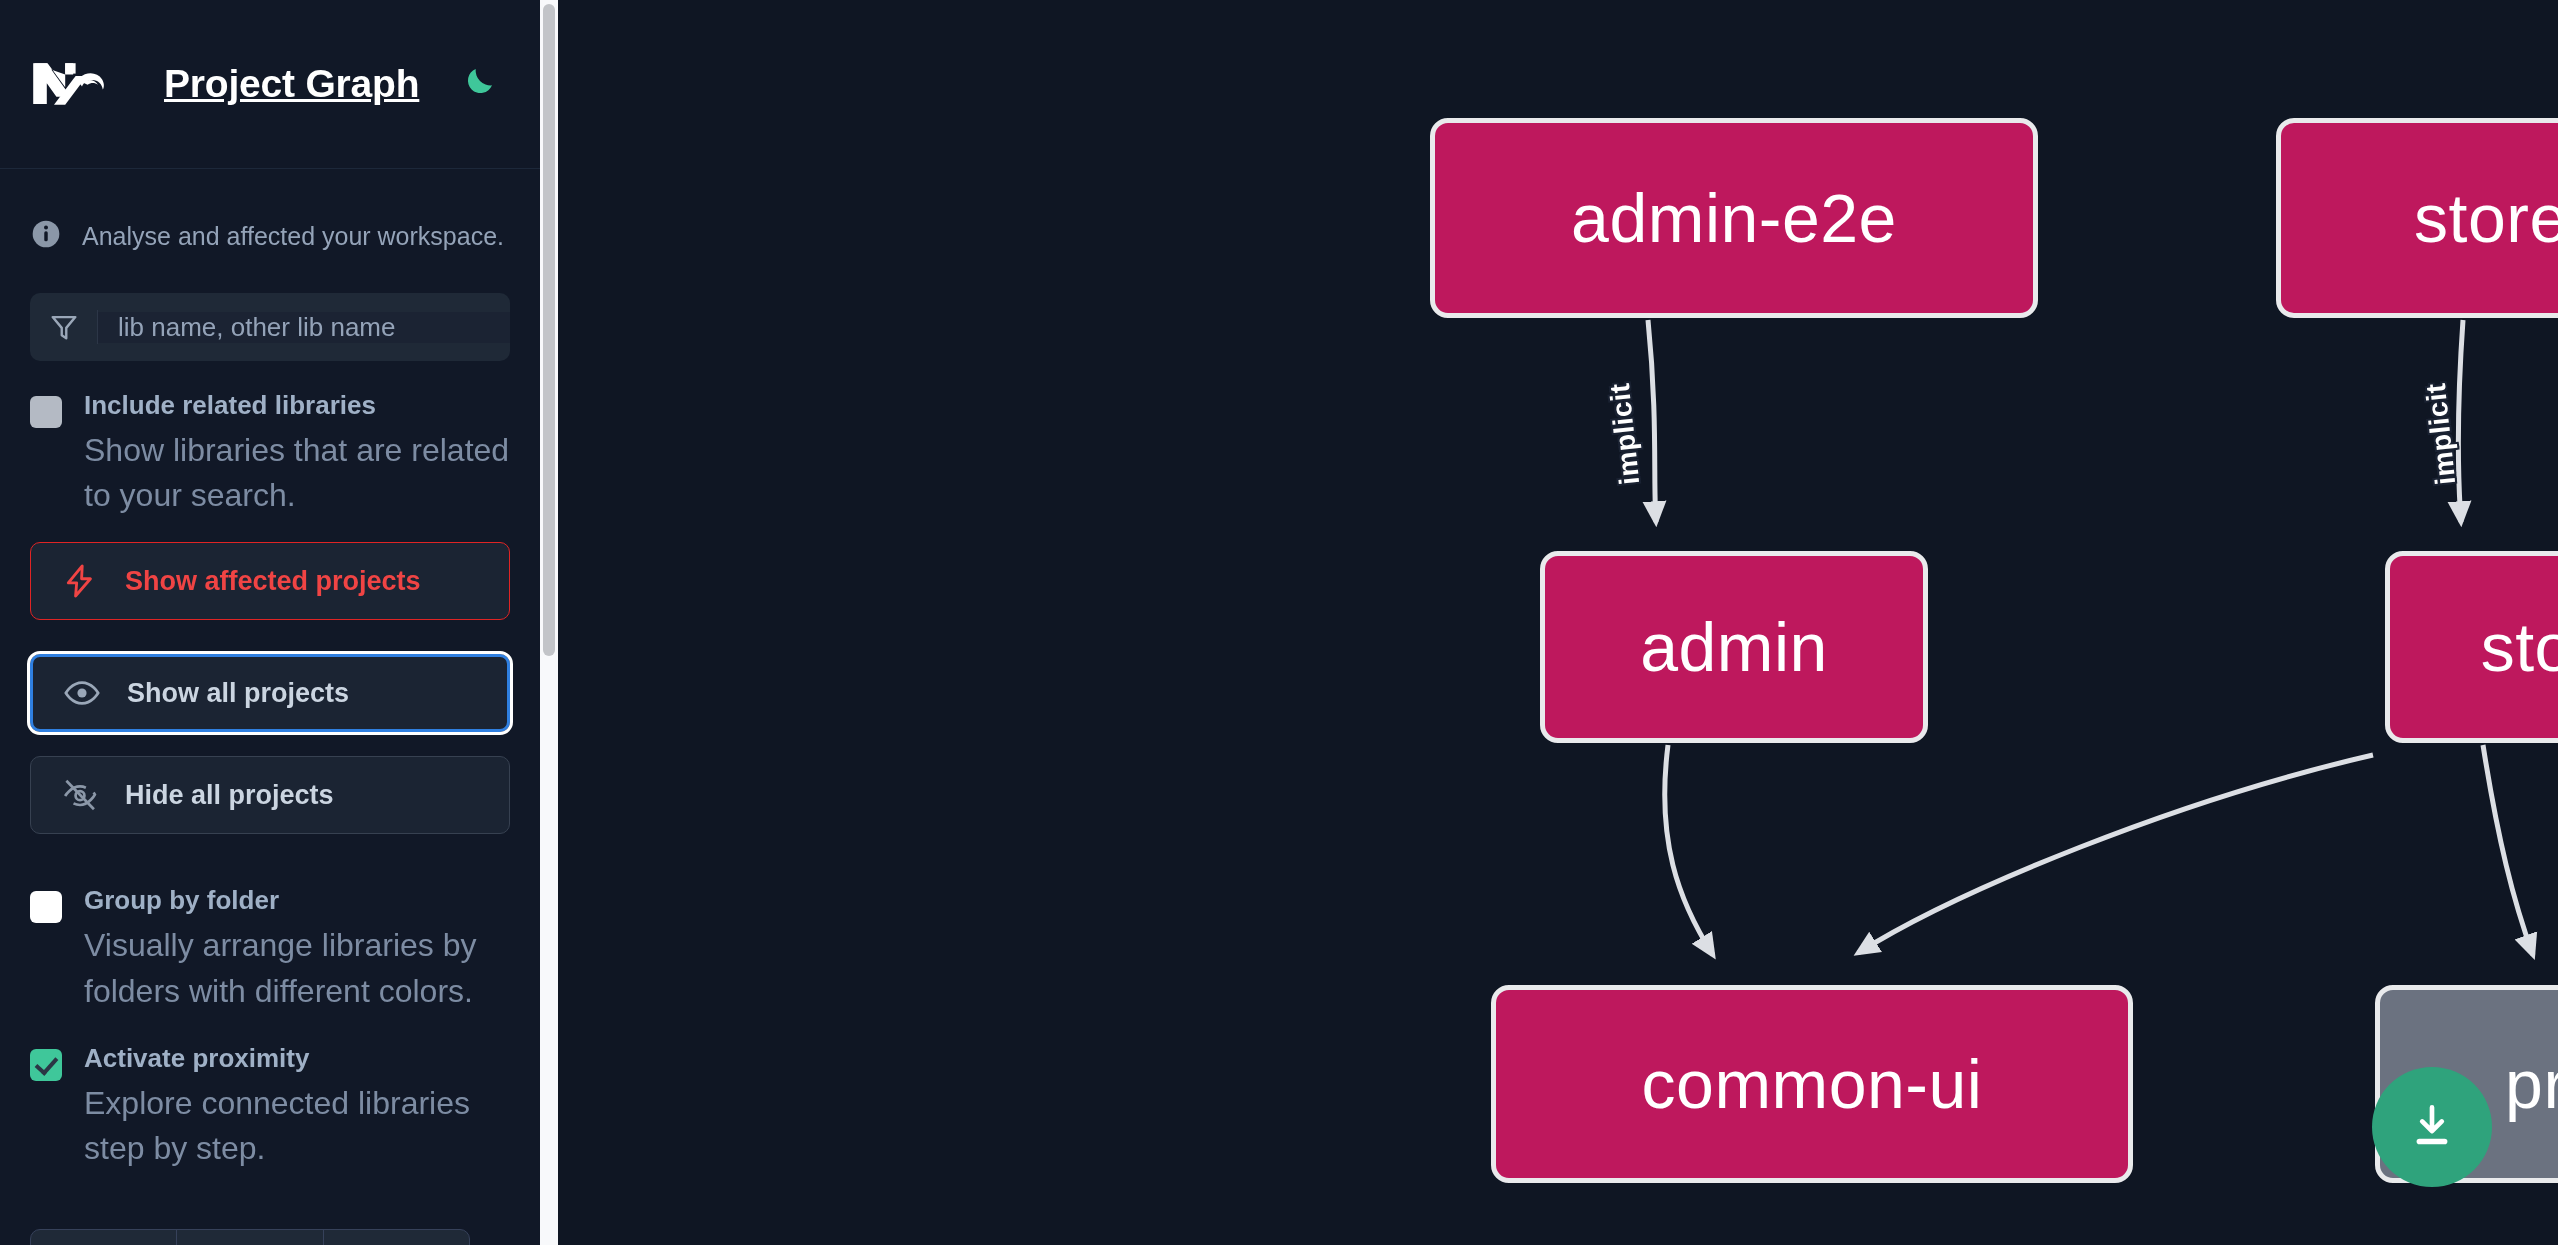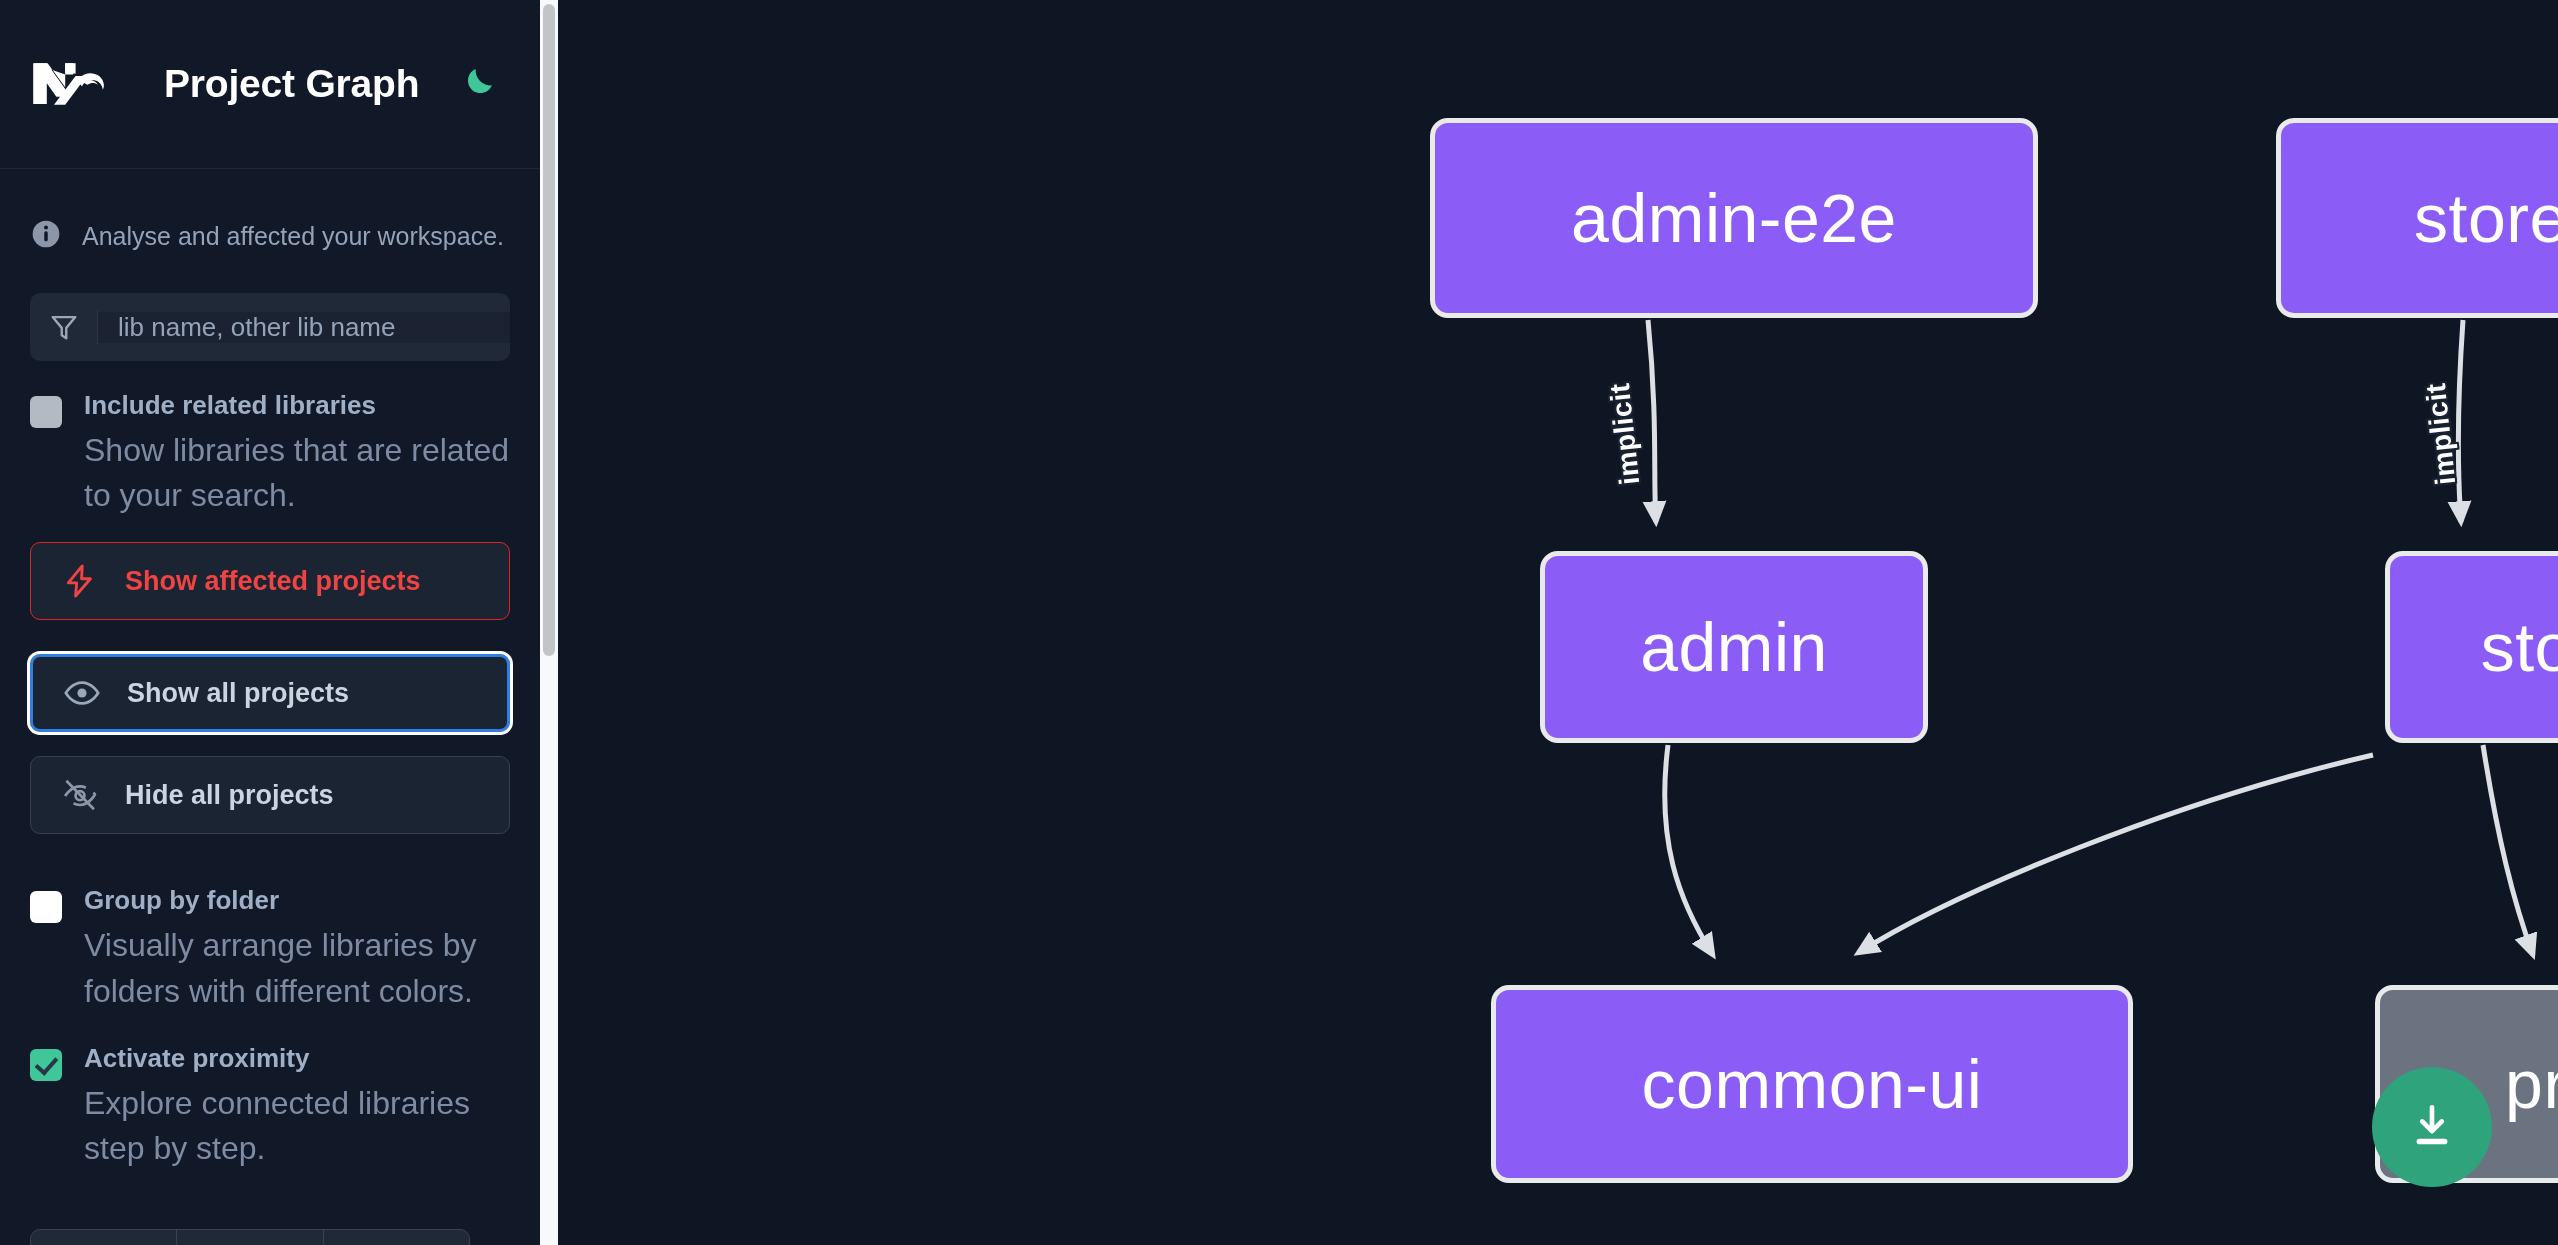--- a/index.html
+++ b/index.html
@@ -32,20 +32,21 @@
     border-bottom: 1px solid #1d283a;
   }
   .nx-logo { width: 96px; height: 52px; flex: 0 0 auto; }
   .app-title {
     font-size: 39px;
     font-weight: 700;
     color: #ffffff;
     margin-left: 38px;
     letter-spacing: -0.2px;
     white-space: nowrap;
+    text-decoration: underline;
   }
   .moon-btn {
     margin-left: 36px;
     width: 44px; height: 44px;
     display: flex; align-items: center; justify-content: center;
     cursor: pointer;
   }
 
   .sb-info {
     display: flex;
@@ -209,21 +210,21 @@
     display: flex;
     align-items: center;
     justify-content: center;
     color: #ffffff;
     font-size: 68px;
     font-weight: 400;
     letter-spacing: 0.5px;
     cursor: pointer;
     white-space: nowrap;
   }
-  .node.pink { background: #8b5cf6; }
+  .node.pink { background: #be185d; }
   .node.grey { background: #6b7280; }
 
   .edge-label {
     position: absolute;
     font-size: 28px;
     font-weight: 700;
     color: #ffffff;
     transform-origin: center center;
     pointer-events: none;
     text-shadow:

